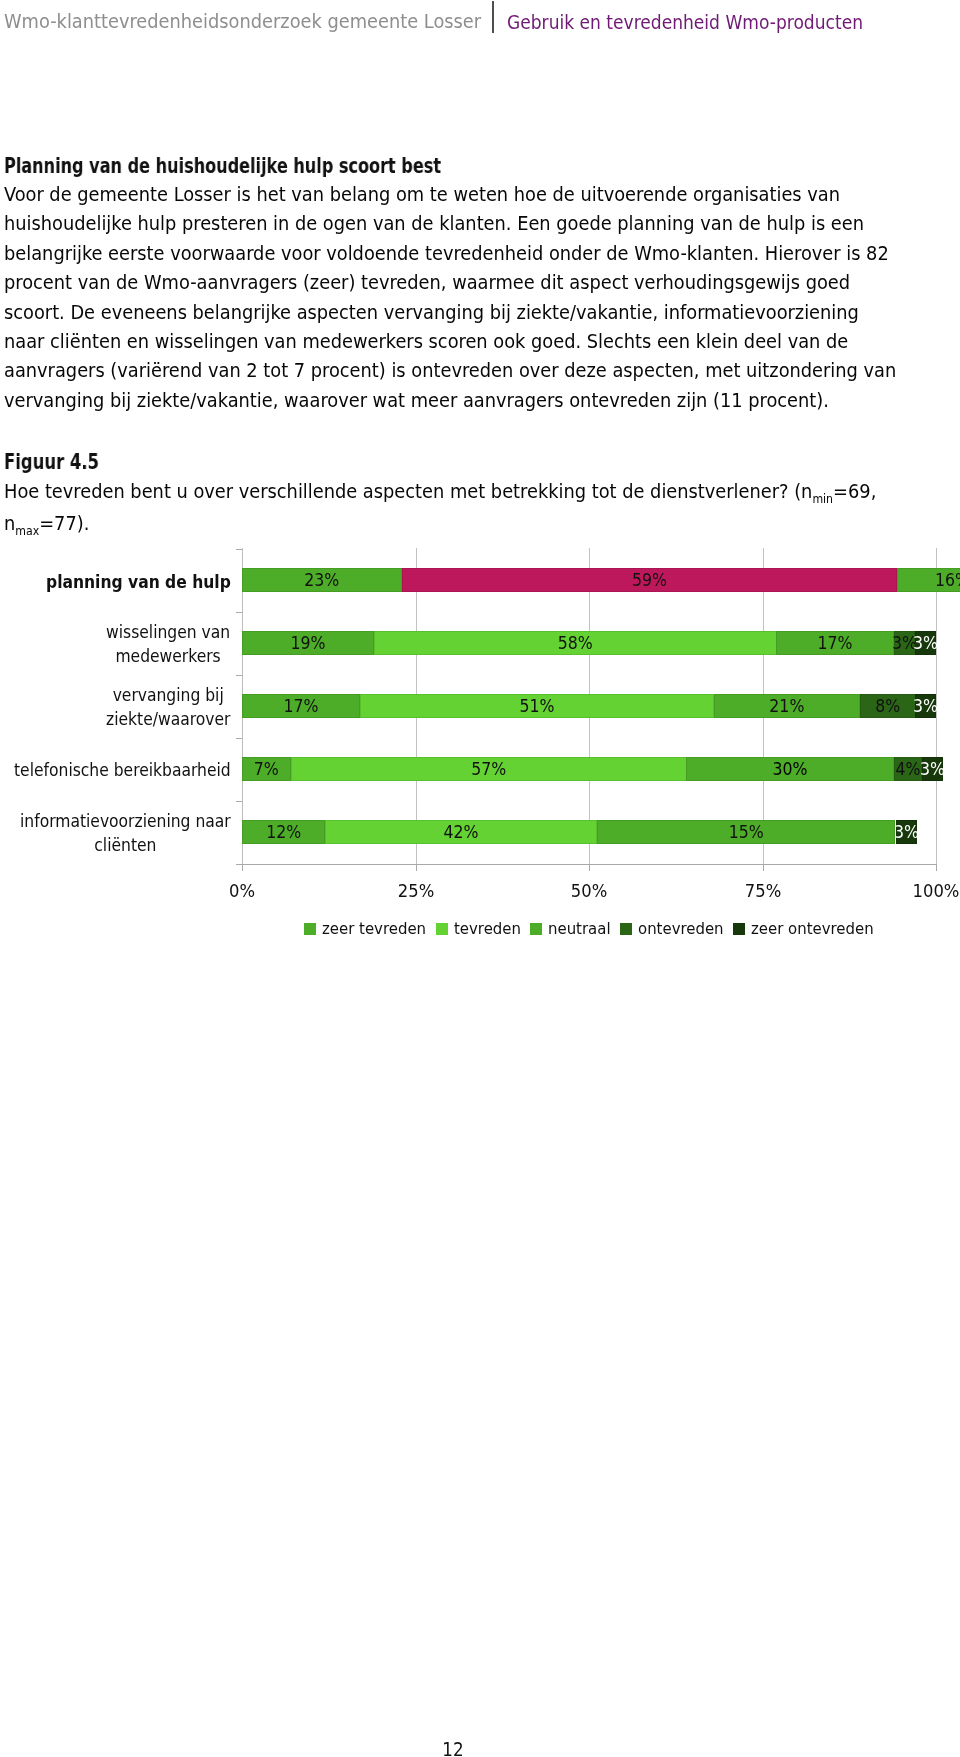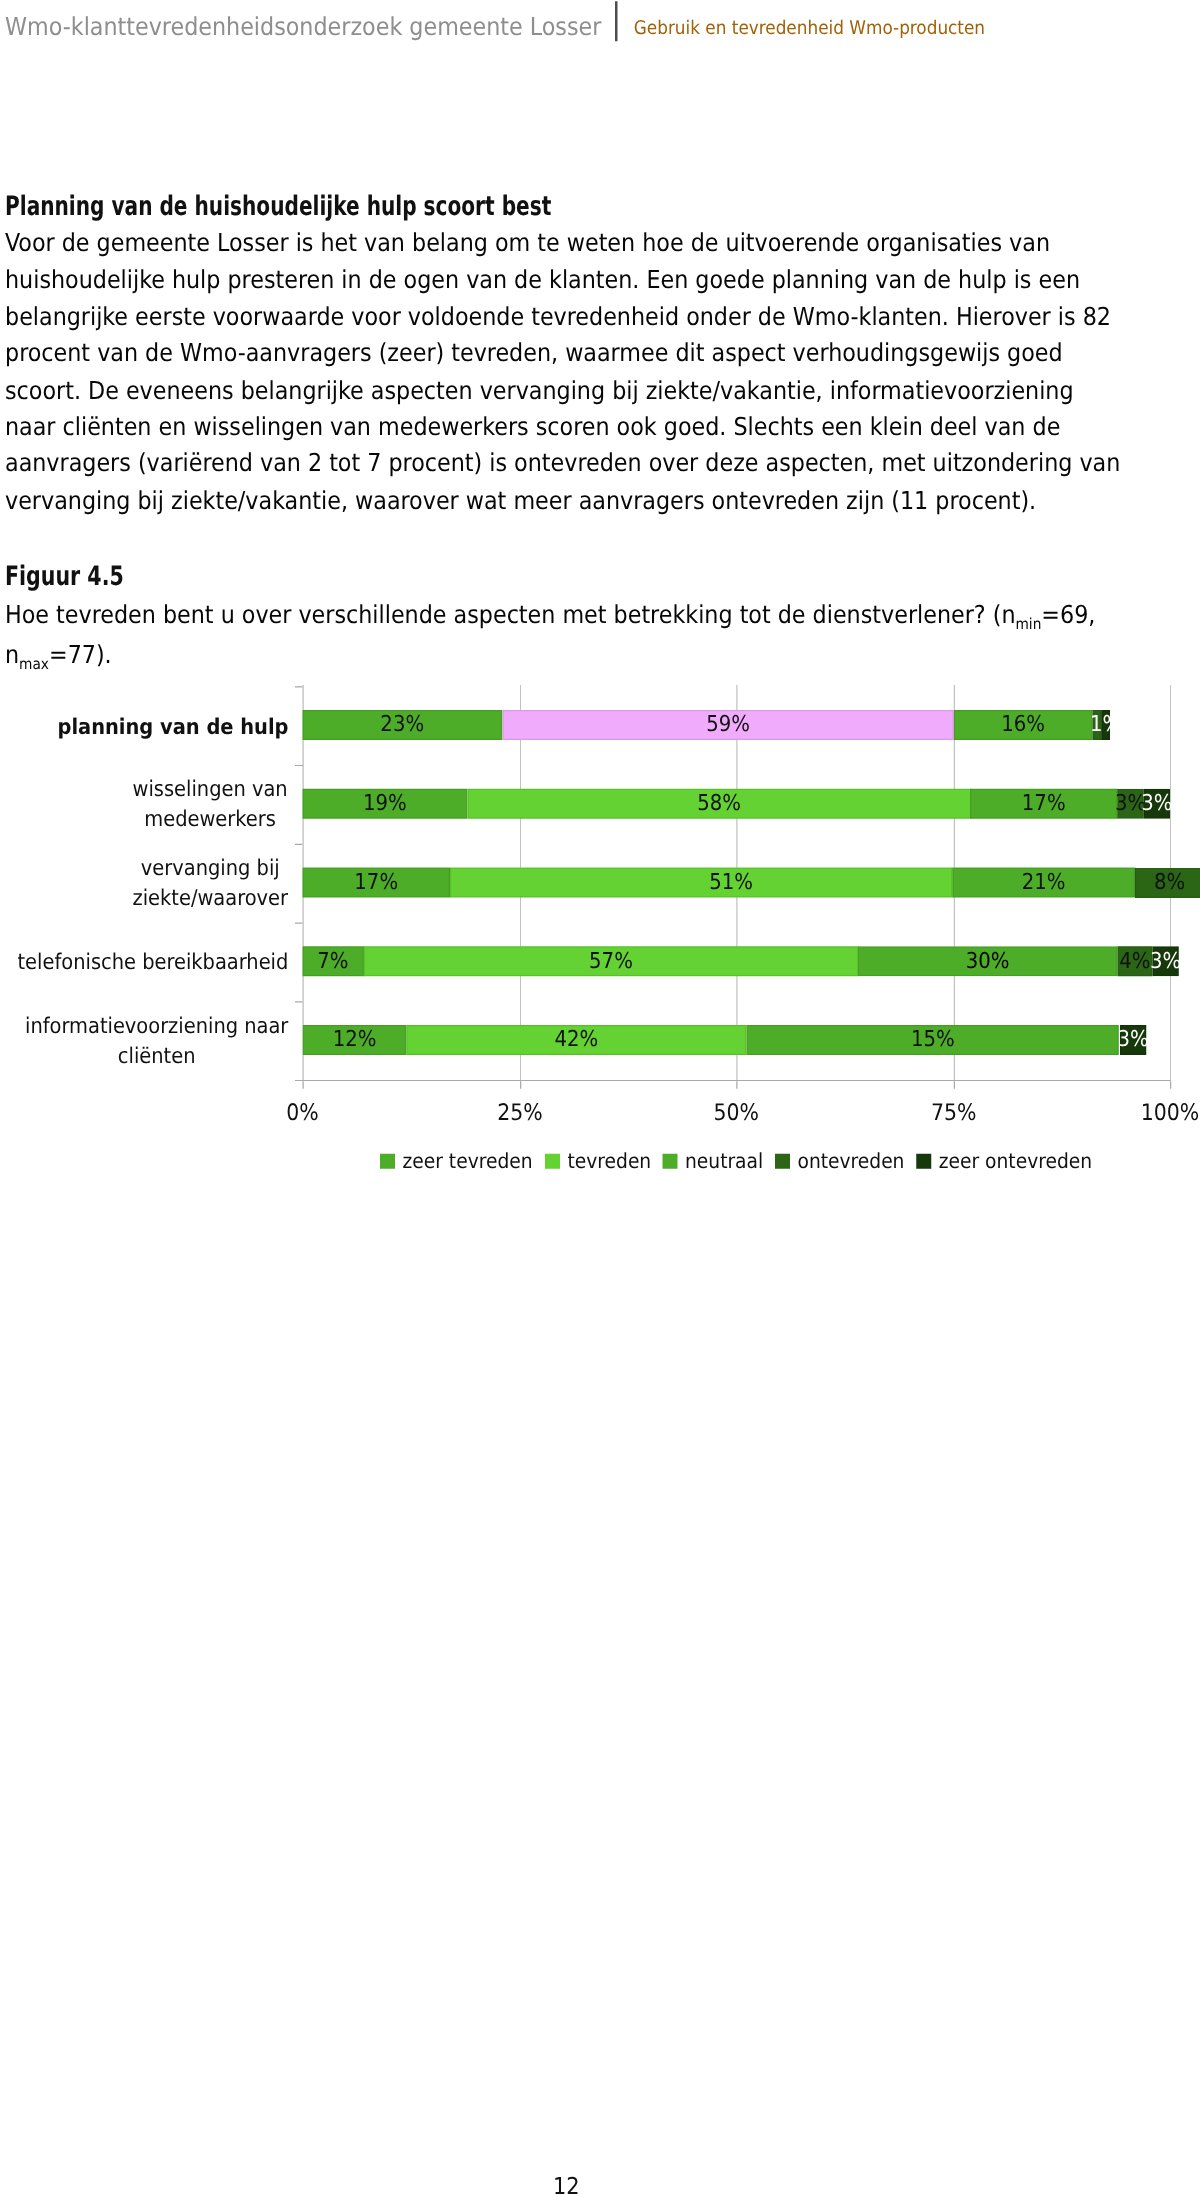--- a/index.html
+++ b/index.html
@@ -6,21 +6,21 @@
   body{width:960px;height:1757px;position:relative;overflow:hidden;
        font-family:"DejaVu Sans Condensed","DejaVu Sans",sans-serif;
        -webkit-font-smoothing:antialiased;}
   .page, .page *{will-change:transform;}
   .page{position:absolute;inset:0;}
 
   
   #page-header{position:absolute;left:4px;top:6px;width:952px;height:34px;}
   #hdr-left{position:absolute;left:0;top:2px;font-size:19.8px;color:#8e8e8e;white-space:nowrap;line-height:28px;}
   #hdr-rule{position:absolute;left:488.2px;top:-5px;width:1.6px;height:32px;background:#4e4e4e;}
-  #hdr-right{position:absolute;left:503px;top:2px;font-size:15px;color:#a16207;white-space:nowrap;line-height:28px;}
+  #hdr-right{position:absolute;left:503px;top:2px;font-size:19px;color:#701a75;white-space:nowrap;line-height:28px;}
 
   
   #section-heading{position:absolute;left:4px;top:155px;font-size:21.5px;font-weight:bold;color:#111;
                    line-height:22px;white-space:nowrap;transform:scaleX(0.832);transform-origin:0 0;}
   #body-copy{position:absolute;left:4px;top:180px;width:896px;font-size:19.8px;color:#070707;line-height:29.4px;text-align:left;}
 
   #figure-number{position:absolute;left:4px;top:451px;font-size:21.5px;font-weight:bold;color:#111;
                  line-height:22px;white-space:nowrap;transform:scaleX(0.85);transform-origin:0 0;}
   #figure-caption{position:absolute;left:4px;top:477px;width:896px;font-size:19.8px;color:#070707;line-height:30px;}
   sub{font-size:12.2px;vertical-align:baseline;position:relative;top:4.5px;}
@@ -81,21 +81,21 @@
       <div class="tickmark" style="left: 416px;"></div>
       <div class="xtick" style="left: 370.5px;">25%</div>
       <div class="tickmark" style="left: 589px;"></div>
       <div class="xtick" style="left: 544px;">50%</div>
       <div class="tickmark" style="left: 763px;"></div>
       <div class="xtick" style="left: 717.5px;">75%</div>
       <div class="tickmark" style="left: 936px;"></div>
       <div class="xtick" style="left: 891px;">100%</div>
       <div class="bar" style="left: 242px; top: 20px;">
         <div class="seg" style="width: 159.62px; background: rgb(78, 173, 40); color: rgb(17, 17, 17);">23%</div>
-        <div class="seg" style="width: 361px; background: #f0abfc; color: rgb(17, 17, 17);">59%</div>
+        <div class="seg" style="width: 495px; background: #be185d; color: rgb(17, 17, 17);">59%</div>
         <div class="seg" style="width: 111.04px; background: rgb(78, 173, 40); color: rgb(17, 17, 17);">16%</div>
         <div class="seg" style="width: 6.94px; background: rgb(42, 102, 21); color: rgb(17, 17, 17);"></div>
         <div class="seg" style="width: 6.94px; background: rgb(22, 56, 10); color: rgb(255, 255, 255);">1%</div>
       </div>
       <div class="catlabel" style="top: 22px; font-weight: bold;">
         <div>planning van de hulp</div>
       </div>
       <div class="cattick" style="top: 1px;"></div>
       <div class="bar" style="left: 242px; top: 83px;">
         <div class="seg" style="width: 131.86px; background: rgb(78, 173, 40); color: rgb(17, 17, 17);">19%</div>
@@ -104,21 +104,21 @@
         <div class="seg" style="width: 20.82px; background: rgb(42, 102, 21); color: rgb(17, 17, 17);">3%</div>
         <div class="seg" style="width: 20.82px; background: rgb(22, 56, 10); color: rgb(255, 255, 255);">3%</div>
       </div>
       <div class="catlabel" style="top: 72.1px;">
         <div>wisselingen van</div>
         <div>medewerkers</div>
       </div>
       <div class="cattick" style="top: 64px;"></div>
       <div class="bar" style="left: 242px; top: 146px;">
         <div class="seg" style="width: 117.98px; background: rgb(78, 173, 40); color: rgb(17, 17, 17);">17%</div>
-        <div class="seg" style="width: 353.94px; background: rgb(99, 210, 50); color: rgb(17, 17, 17); padding-left: 48px;">51%</div>
+        <div class="seg" style="width: 353.94px; background: rgb(99, 210, 50); color: rgb(17, 17, 17);">51%</div>
         <div class="seg" style="width: 145.74px; background: rgb(78, 173, 40); color: rgb(17, 17, 17);">21%</div>
         <div class="seg" style="width: 55.52px; background: rgb(42, 102, 21); color: rgb(17, 17, 17);">8%</div>
         <div class="seg" style="width: 20.82px; background: rgb(22, 56, 10); color: rgb(255, 255, 255);">3%</div>
       </div>
       <div class="catlabel" style="top: 135.1px;">
         <div>vervanging bij</div>
         <div>ziekte/waarover</div>
       </div>
       <div class="cattick" style="top: 127px;"></div>
       <div class="bar" style="left: 242px; top: 209px;">

